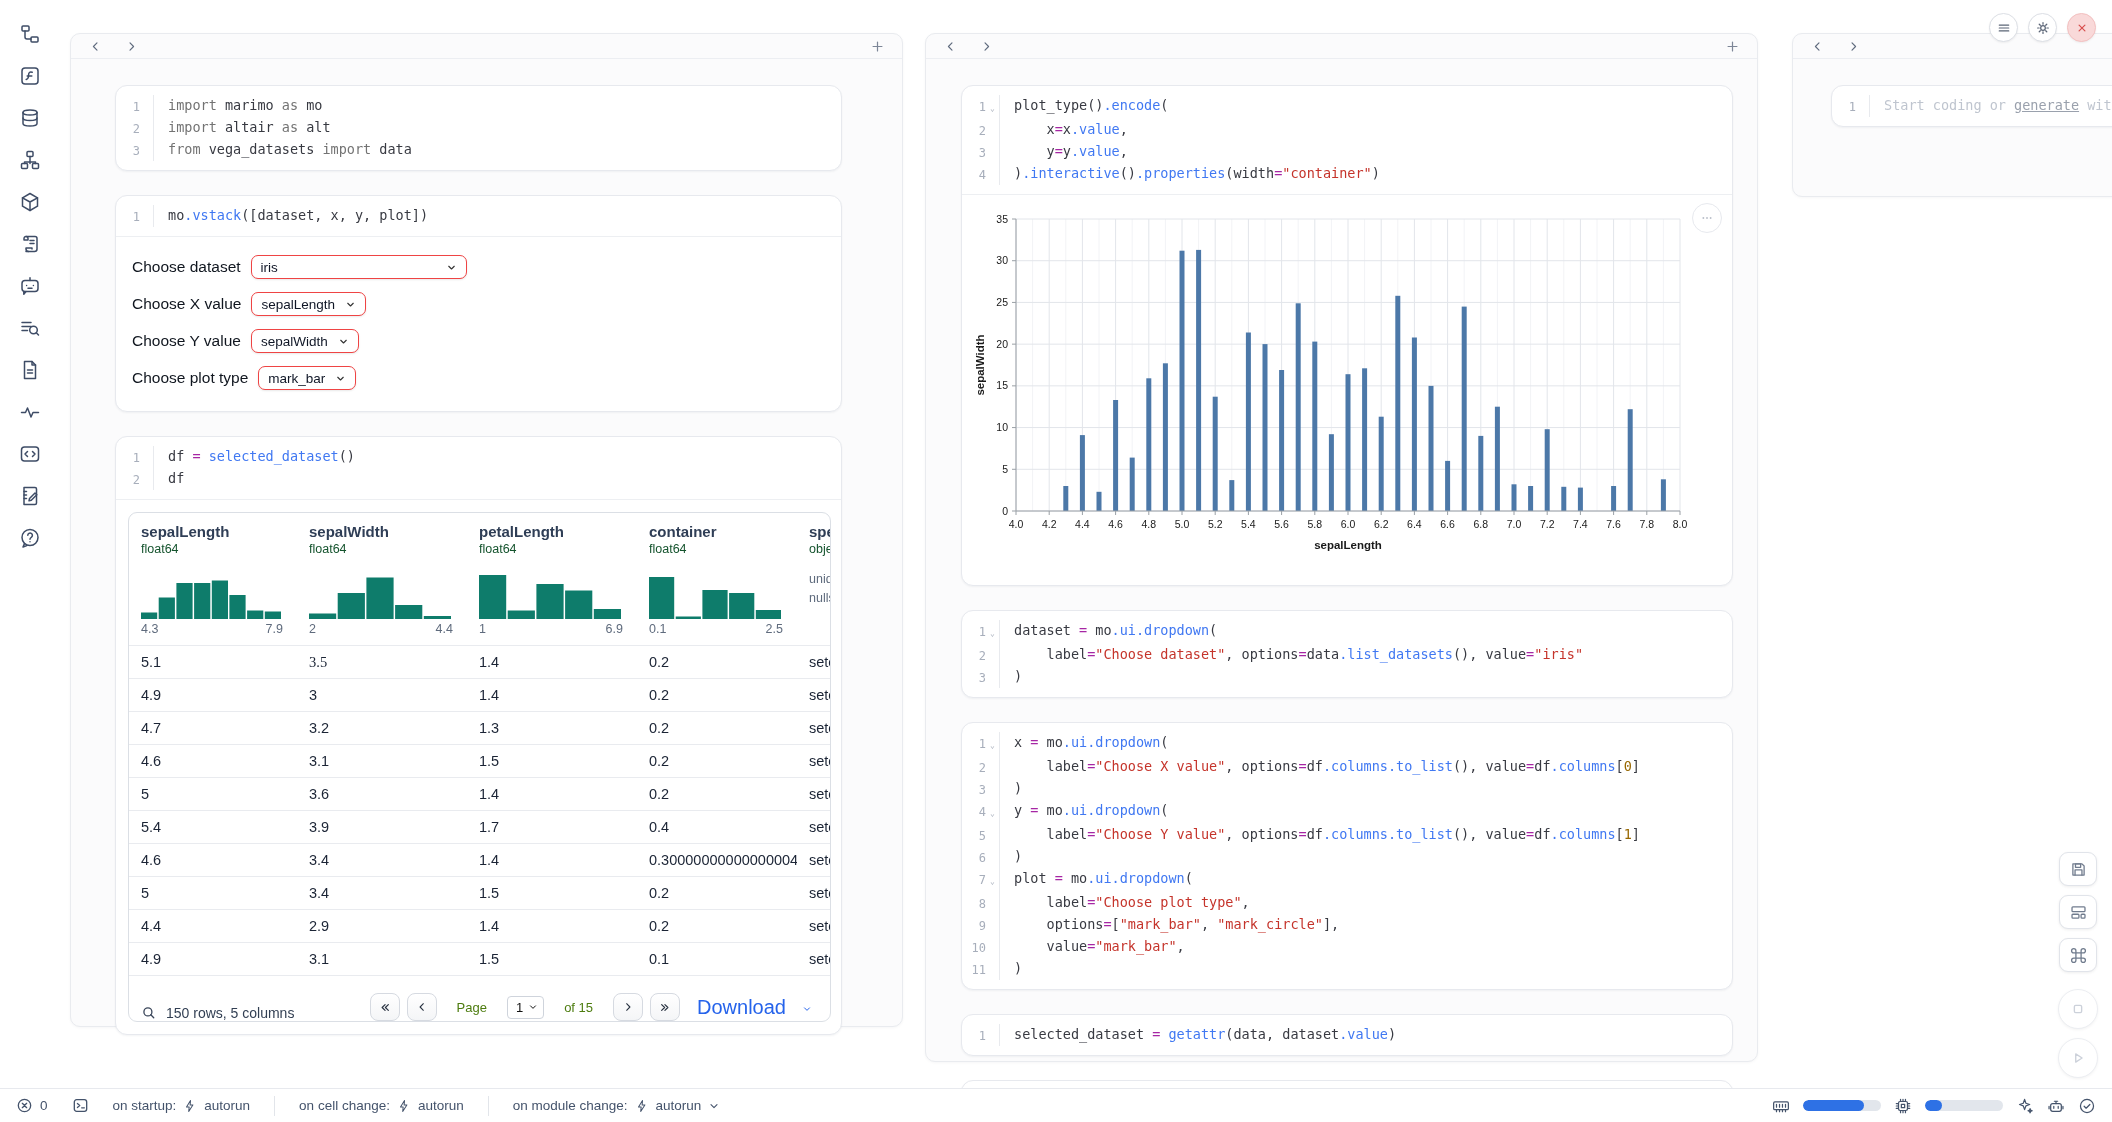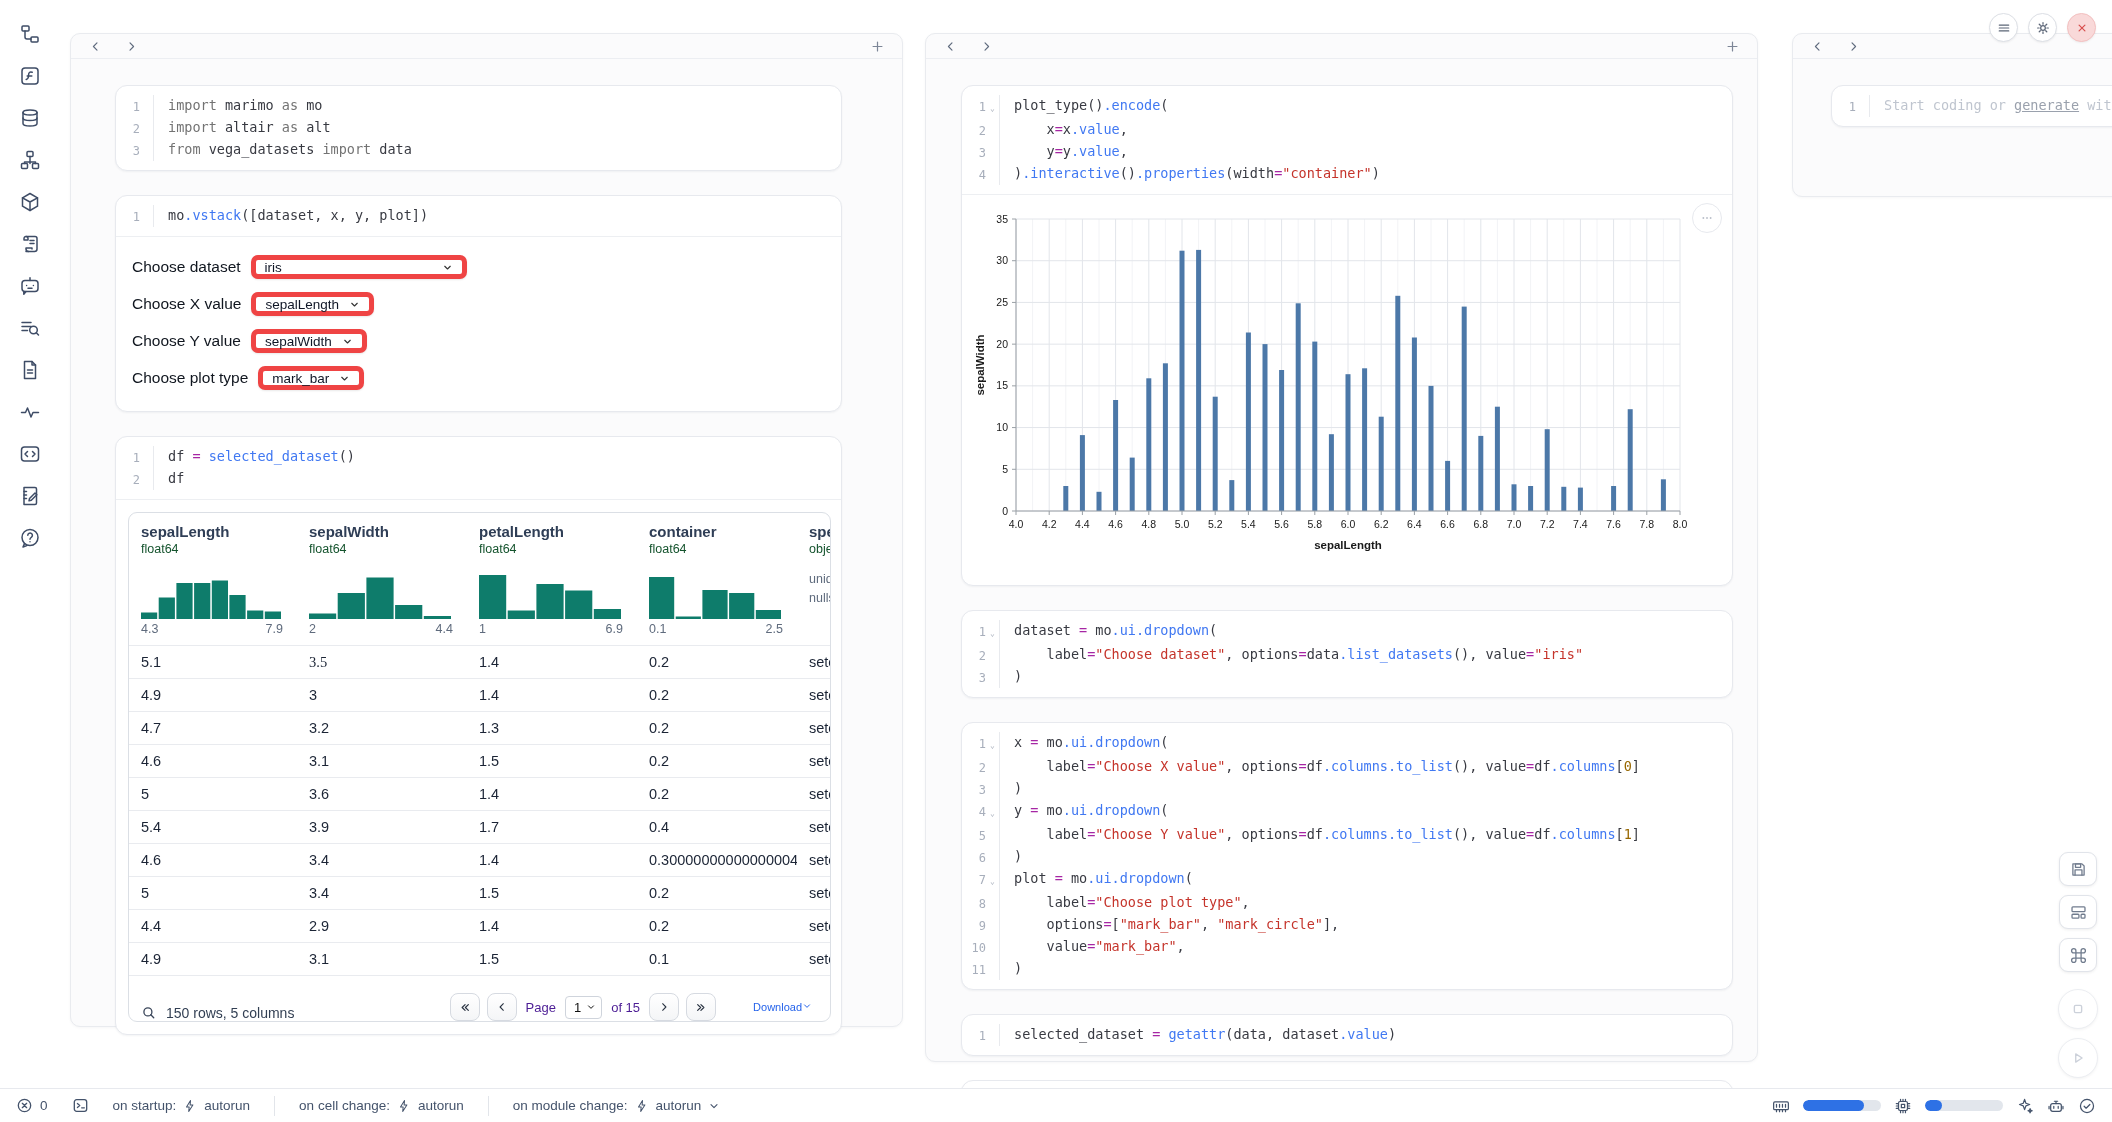--- a/index.html
+++ b/index.html
@@ -42,21 +42,21 @@
   .tk-k{color:#737373}.tk-f{color:#4078f2}.tk-s{color:#c5342b}.tk-o{color:#a626a4}
   .tk-n{color:#986801}.tk-p{color:#383a42}
   .tk-ph{color:#bfc5cf}.tk-phu{color:#9aa1ad;text-decoration:underline}
   .out{border-top:1px solid #edeff2}
 
   
   .ctl{padding:18px 16px 8px}
   .ctl-row{display:flex;align-items:center;gap:10px;margin-bottom:13px}
   .ctl-label{font-size:15.5px;color:#10161f}
   .select{display:inline-flex;align-items:center;justify-content:space-between;gap:10px;height:24px;
-          border:5px solid #ef4444;border-radius:7px;background:#fff;box-shadow:0 1px 2px rgba(0,0,0,.09);
+          border:1px solid #ef4444;border-radius:7px;background:#fff;box-shadow:0 1px 2px rgba(0,0,0,.09);
           padding:2px 9px;font-size:13.5px;color:#0f1626;cursor:pointer}
   .select.wide{width:216px}
   .select .chev{color:#333;display:flex}
 
   
   .tblwrap{padding:12px}
   .tbl{border:1px solid #dbdfe5;border-radius:9px;overflow:hidden;width:703px;background:#fff}
   .thead{display:flex}
   .th{flex:none;padding:10px 0 0 12px;cursor:pointer}
   .th-name{font-weight:bold;font-size:15px;color:#2f3e56}
@@ -65,25 +65,25 @@
   .range{display:flex;justify-content:space-between;font-size:12.5px;color:#5f6b7d;margin:3px 14px 9px 0}
   .stats{font-size:12.5px;color:#5f6b7d;margin-top:14px;line-height:1.55;white-space:nowrap;overflow:hidden}
   .trow{display:flex;border-top:1px solid #e9ebef;height:33px;align-items:center}
   .td{flex:none;padding-left:12px;font-size:14.5px;color:#1b2435;white-space:nowrap;overflow:hidden}
   .tfoot{border-top:1px solid #e9ebef;height:46px;display:flex;align-items:flex-end;padding:0 12px}
   .searchb{background:none;border:none;padding:0;color:#3a465a;cursor:pointer;display:flex}
   .tf-summary{font-size:14px;color:#323f53;margin-left:9px}
   .pager{margin-left:auto;display:flex;align-items:center;gap:7px}
   .pgbtn{width:30px;height:28px;border:1px solid #d6dae1;border-radius:8px;cursor:pointer;color:#2a3342;
          background:linear-gradient(#fff,#f4f5f7);display:flex;align-items:center;justify-content:center}
-  .pg-label{font-size:13px;color:#4c1d95;margin:0 2px}
+  .pg-label{font-size:13px;color:#4d7c0f;margin:0 13px}
   .pg-select{border:1px solid #cfd4dc;border-radius:4px;height:23px;padding:0 5px 0 8px;background:#fff;
              display:inline-flex;align-items:center;gap:5px;font-size:13px;color:#111;cursor:pointer}
-  .download{display:flex;align-items:center;gap:0;color:#2563eb;font-size:11px;cursor:pointer;
-            background:none;border:none;margin-left:24px}
+  .download{display:flex;align-items:center;gap:16px;color:#2563eb;font-size:20px;cursor:pointer;
+            background:none;border:none;margin-left:4px}
 
   
   .chartwrap{position:relative;padding:10px 8px 14px}
   .morebtn{position:absolute;top:8px;right:10px;width:30px;height:30px;border-radius:50%;cursor:pointer;
            border:1px solid #e7e9ee;background:#fff;color:#b9bfc9;display:flex;align-items:center;justify-content:center}
 
   
   .topright{position:absolute;top:13px;right:16px;display:flex;gap:10px;z-index:9}
   .circb{width:29px;height:29px;border-radius:50%;border:1px solid #dcdfe5;background:#fff;cursor:pointer;
          box-shadow:0 1px 2px rgba(0,0,0,.06);display:flex;align-items:center;justify-content:center;color:#5b6576}

